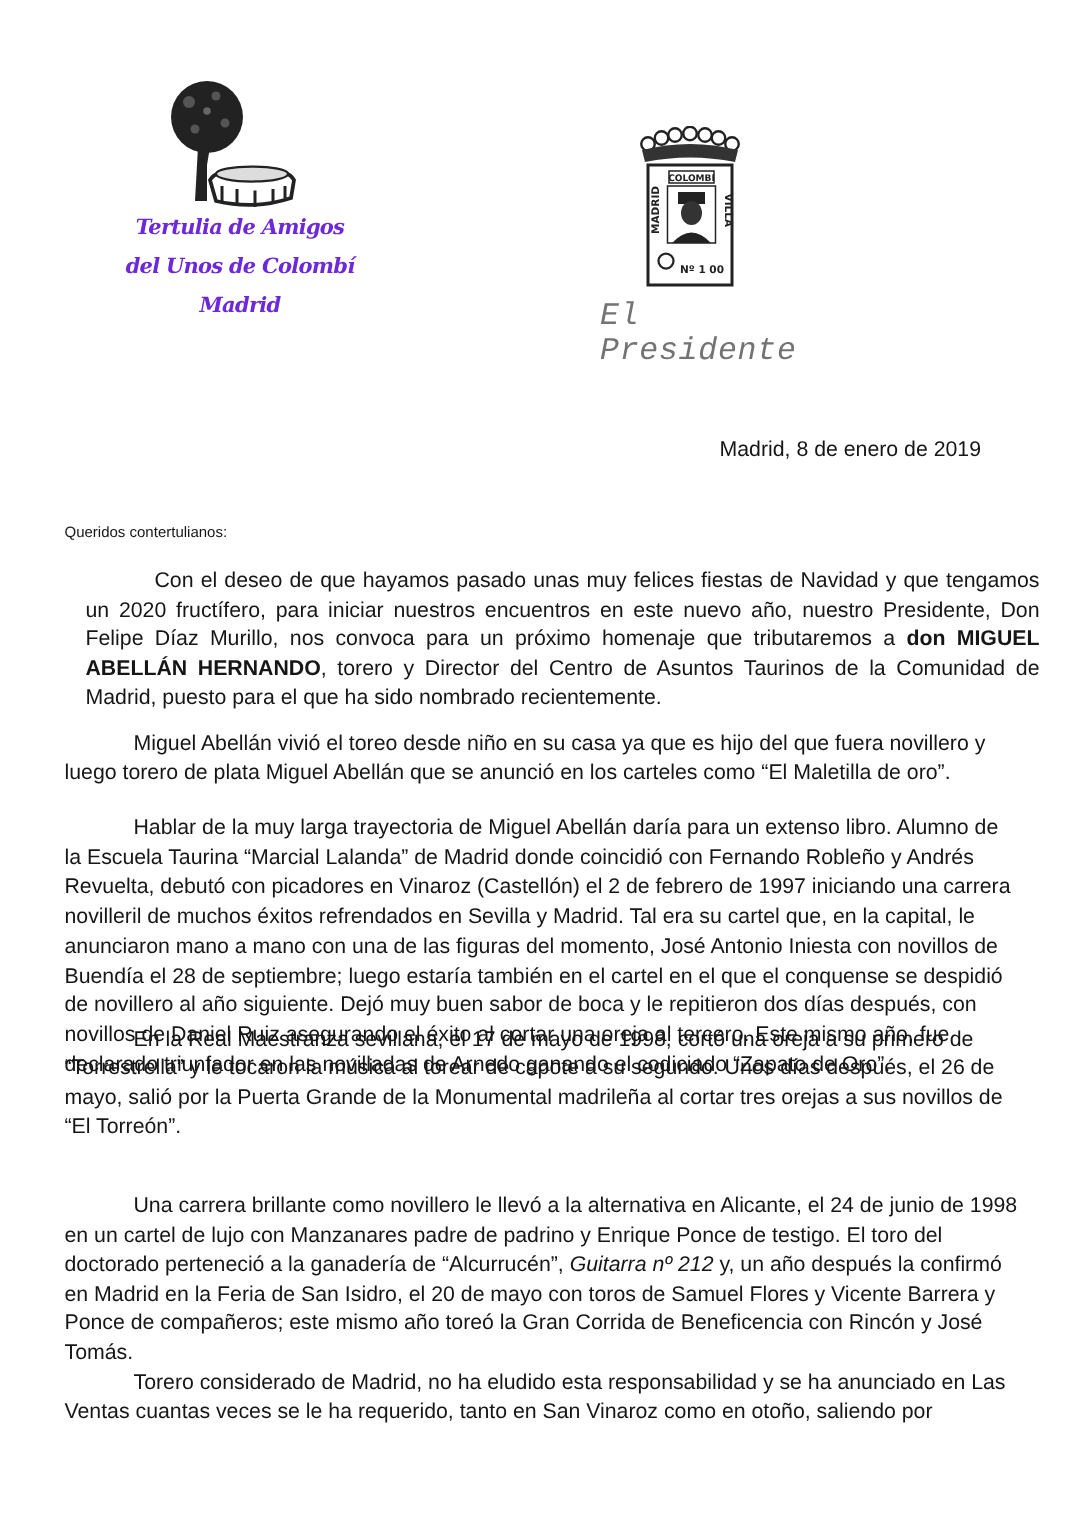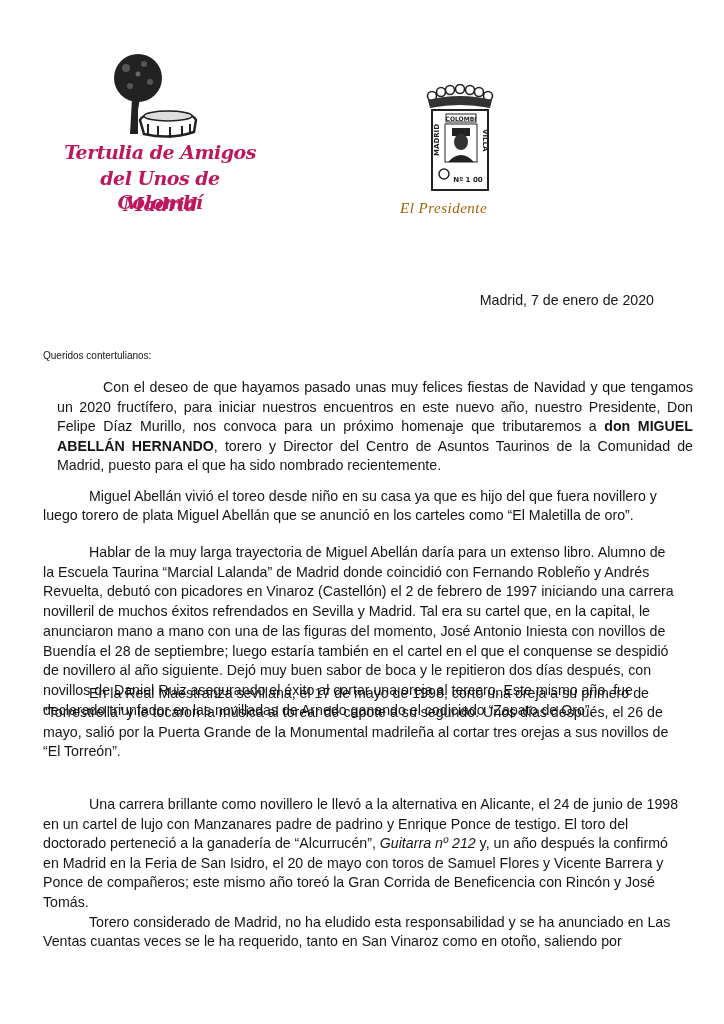--- a/index.html
+++ b/index.html
@@ -2,28 +2,28 @@
 <html><head>
 <meta charset="utf-8">
 <style>
   html, body { margin: 0; padding: 0; background: #ffffff; }
   body { width: 724px; height: 1024px; position: relative; overflow: hidden; color: #161616; font-family: "Liberation Sans", sans-serif; }
   .page { position: absolute; left: 0; top: 0; width: 724px; height: 1024px; background: #fff; }
 
   
   .logo-left { position: absolute; left: 60px; top: 50px; width: 190px; height: 190px; }
   .logo-left svg { position: absolute; left: 40px; top: 0; }
-  .gothic { position: absolute; left: 0; width: 200px; text-align: center; font-family: "DejaVu Serif", serif; font-weight: bold; font-size: 19px; letter-spacing: -0.5px; color: #be185d; font-style: italic; line-height: 24px; }
+  .gothic { position: absolute; left: 0; width: 200px; text-align: center; font-family: "DejaVu Serif", serif; font-weight: bold; font-size: 14px; letter-spacing: -0.5px; color: #6d28d9; font-style: italic; line-height: 24px; }
   .g1 { top: 90px; }
   .g2 { top: 116px; }
   .g3 { top: 142px; }
 
   
   .emblem { position: absolute; left: 420px; top: 84px; width: 80px; height: 110px; }
-  .president { position: absolute; left: 400px; top: 200px; width: 150px; font-family: Liberation Serif, serif; font-style: italic; font-size: 15px; color: #a16207; letter-spacing: 0.5px; }
+  .president { position: absolute; left: 400px; top: 200px; width: 150px; font-family: Liberation Mono, monospace; font-style: italic; font-size: 21px; color: #737373; letter-spacing: 0.5px; }
 
   .date { position: absolute; right: 70px; top: 292px; font-size: 14.2px; }
 
   .body-text { position: absolute; left: 43px; width: 636px; font-size: 10px; line-height: 19.2px; }
   .salutation { top: 346px; }
   .p { position: absolute; left: 43px; width: 636px; font-size: 14.2px; line-height: 19.2px; margin: 0; }
   .p.justify { text-align: justify; margin-left: 14px; }
   .p .indent { display: inline-block; width: 46px; }
   .p1 { top: 378px; line-height: 19.6px; }
   .p2 { top: 487px; }
@@ -82,21 +82,21 @@
     <rect x="25" y="40" width="32" height="38" fill="#fff" stroke="#222" stroke-width="1"></rect>
     <rect x="32" y="44" width="18" height="8" fill="#222"></rect>
     <ellipse cx="41" cy="58" rx="7" ry="8" fill="#333"></ellipse>
     <path d="M28 78 Q41 64 54 78 Z" fill="#222"></path>
 
     <circle cx="24" cy="90" r="5" fill="#fff" stroke="#222" stroke-width="1.5"></circle>
     <text x="48" y="98" font-size="7" text-anchor="middle" font-family="DejaVu Sans, sans-serif" font-weight="bold" fill="#222">Nº 1 00</text>
   </svg>
   <div class="president">El Presidente</div>
 
-  <div class="date">Madrid, 7 de enero de 2020</div>
+  <div class="date">Madrid, 8 de enero de 2019</div>
 
   <div class="body-text salutation">Queridos contertulianos:</div>
 
   <p class="p p1 justify"><span class="indent"></span><span>Con el deseo de que hayamos pasado unas muy felices fiestas de Navidad y que tengamos un 2020 fructífero, para iniciar nuestros encuentros en este nuevo año, nuestro Presidente, Don Felipe Díaz Murillo, nos convoca para un próximo homenaje que tributaremos a </span><b>don MIGUEL ABELLÁN HERNANDO</b><span>, torero y Director del Centro de Asuntos Taurinos de la Comunidad de Madrid, puesto para el que ha sido nombrado recientemente.</span></p>
 
   <p class="p p2"><span class="indent"></span><span>Miguel Abellán vivió el toreo desde niño en su casa ya que es hijo del que fuera novillero y luego torero de plata Miguel Abellán que se anunció en los carteles como “El Maletilla de oro”.</span></p>
 
   <p class="p p3"><span class="indent"></span><span>Hablar de la muy larga trayectoria de Miguel Abellán daría para un extenso libro. Alumno de la Escuela Taurina “Marcial Lalanda” de Madrid donde coincidió con Fernando Robleño y Andrés Revuelta, debutó con picadores en Vinaroz (Castellón) el 2 de febrero de 1997 iniciando una carrera novilleril de muchos éxitos refrendados en Sevilla y Madrid. Tal era su cartel que, en la capital, le anunciaron mano a mano con una de las figuras del momento, José Antonio Iniesta con novillos de Buendía el 28 de septiembre; luego estaría también en el cartel en el que el conquense se despidió de novillero al año siguiente. Dejó muy buen sabor de boca y le repitieron dos días después, con novillos de Daniel Ruiz asegurando el éxito al cortar una oreja al tercero. Este mismo año, fue declarado triunfador en las novilladas de Arnedo ganando el codiciado “Zapato de Oro”.</span></p>
 
   <p class="p p4"><span class="indent"></span><span>En la Real Maestranza sevillana, el 17 de mayo de 1998, cortó una oreja a su primero de “Torrestrella” y le tocaron la música al torear de capote a su segundo. Unos días después, el 26 de mayo, salió por la Puerta Grande de la Monumental madrileña al cortar tres orejas a sus novillos de “El Torreón”.</span></p>

